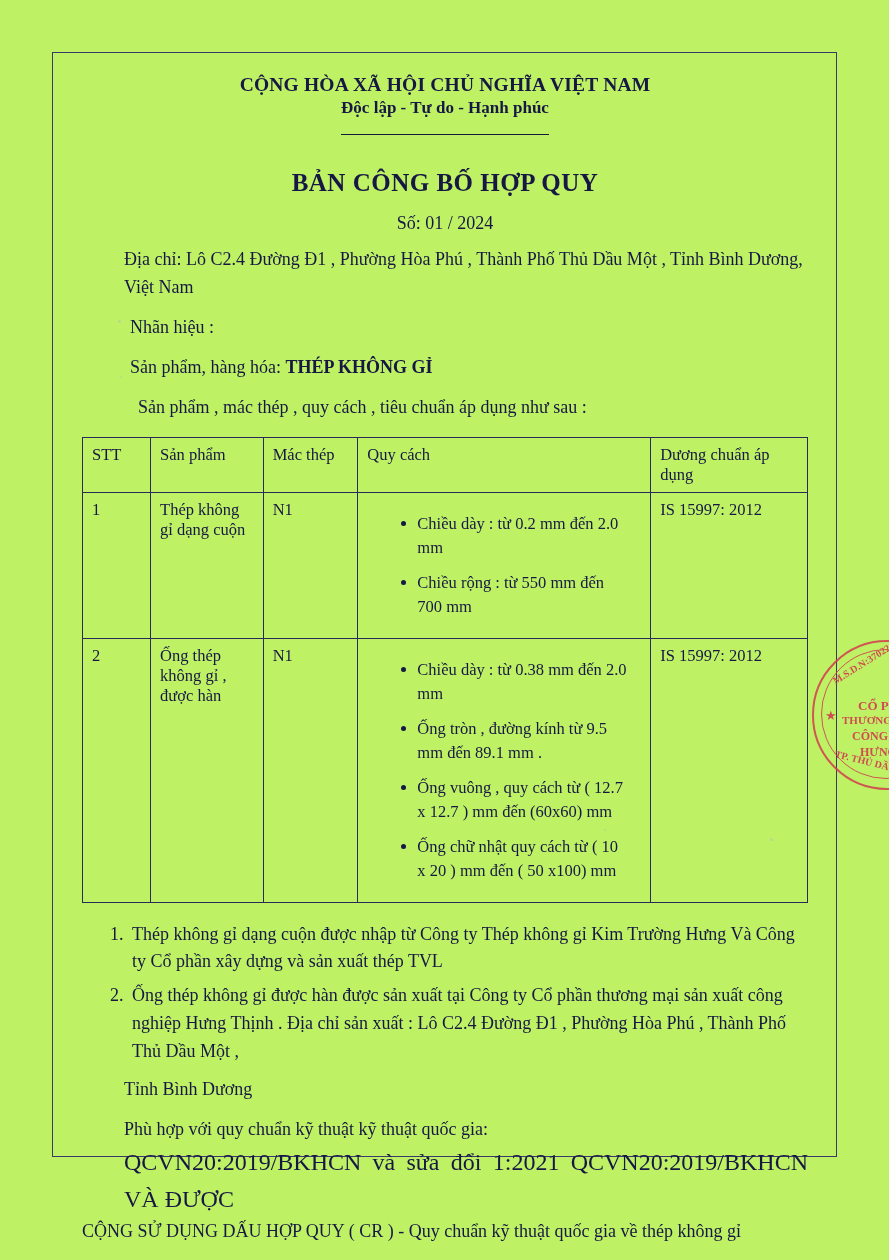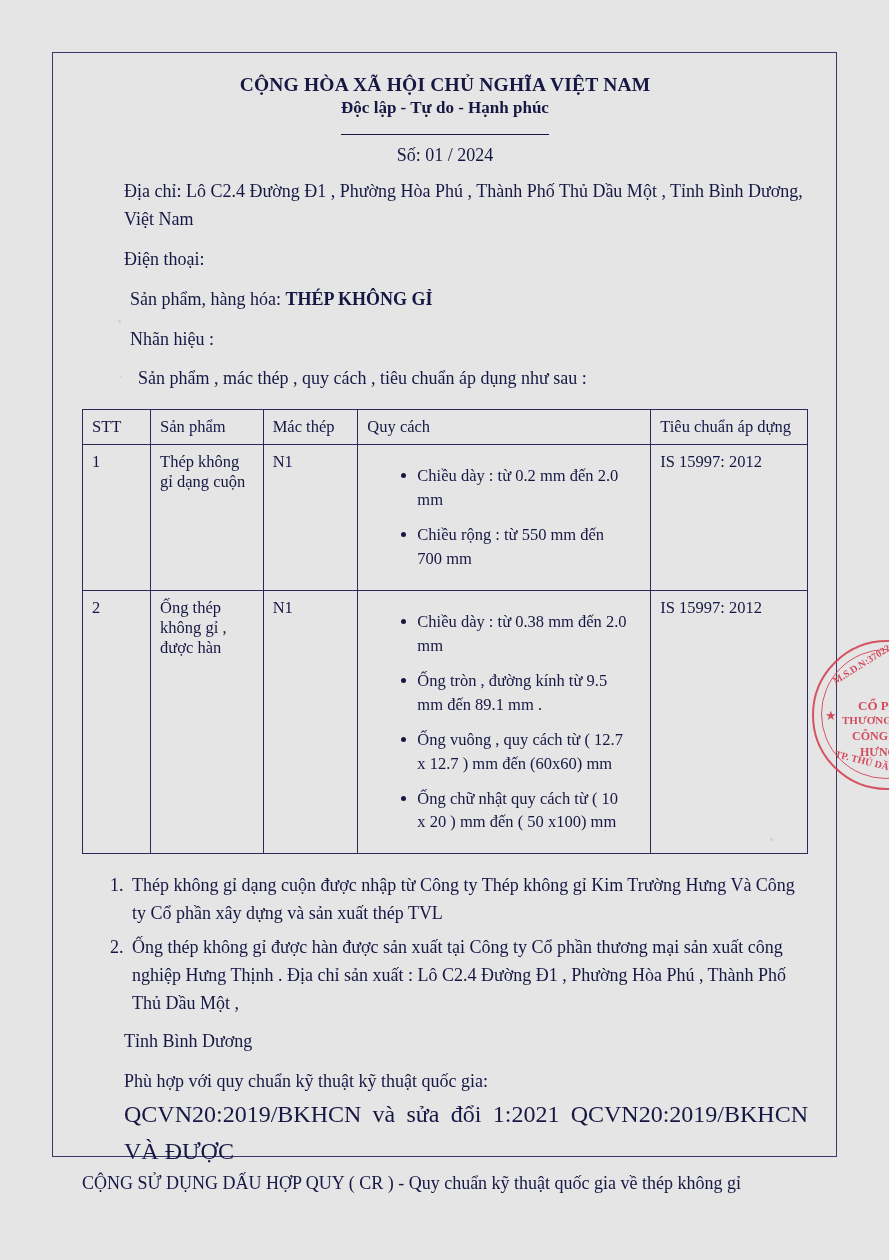--- a/index.html
+++ b/index.html
@@ -14,21 +14,21 @@
     color: #1a1a2e;
     position: relative;
     overflow: hidden;
   }
 
   .page {
     position: absolute;
     left: 0; top: 0;
     width: 889px;
     height: 1260px;
-    background: #e5e5e5;
+    background: #bef264;
   }
 
   
   .scan-frame {
     position: absolute;
     left: 52px;
     top: 52px;
     width: 785px;
     height: 1105px;
     border: 1.5px solid #3a3a6a;
@@ -64,21 +64,21 @@
 
   .doc-title {
     font-size: 25px;
     font-weight: bold;
     margin-top: 34px;
     color: #171744;
     letter-spacing: 0.5px;
   }
   .doc-number {
     font-size: 18px;
-    margin-top: 10px;
+    margin-top: 16px;
     color: #171744;
   }
 
   .para {
     font-size: 18px;
     line-height: 1.55;
     color: #171744;
     margin-top: 12px;
   }
   .para.indent { padding-left: 42px; }
@@ -230,48 +230,48 @@
 
   <div class="scan-frame"></div>
 
   <div class="content">
 
     <div class="center">
       <div class="nation-title">CỘNG HÒA XÃ HỘI CHỦ NGHĨA VIỆT NAM</div>
       <div class="nation-sub">Độc lập - Tự do - Hạnh phúc</div>
     </div>
 
+    <div class="center doc-title">BẢN CÔNG BỐ HỢP QUY</div>
     <div class="center doc-number">Số: 01 / 2024</div>
 
 
     <div class="para indent">
       <span>Địa chỉ:</span>
       <span>Lô C2.4 Đường Đ1 , Phường Hòa Phú , Thành Phố Thủ Dầu Một , Tỉnh</span>
       <span>Bình Dương, Việt Nam</span>
     </div>
 
-    <div class="para indent">Điện thoại:</div>
+
+    <div class="para indent2">Nhãn hiệu :</div>
 
     <div class="para indent2">
       <span>Sản phẩm, hàng hóa:</span>
       <span class="bold">THÉP KHÔNG GỈ</span>
     </div>
-
-    <div class="para indent2">Nhãn hiệu :</div>
 
     <div class="para indent3">Sản phẩm , mác thép , quy cách , tiêu chuẩn áp dụng như sau :</div>
 
     <table class="spec">
       <thead>
         <tr>
           <th class="col-stt c">STT</th>
           <th class="col-sp">Sản phẩm</th>
           <th class="col-mac c">Mác thép</th>
           <th class="col-qc">Quy cách</th>
-          <th class="col-tc">Tiêu chuẩn áp dựng</th>
+          <th class="col-tc">Dương chuẩn áp dụng</th>
         </tr>
       </thead>
       <tbody>
         <tr>
           <td class="c">1</td>
           <td class="justify-cell">Thép không gỉ dạng cuộn</td>
           <td class="c">N1</td>
           <td>
             <ul class="bullets">
               <li>Chiều dày : từ 0.2 mm đến 2.0 mm</li>

